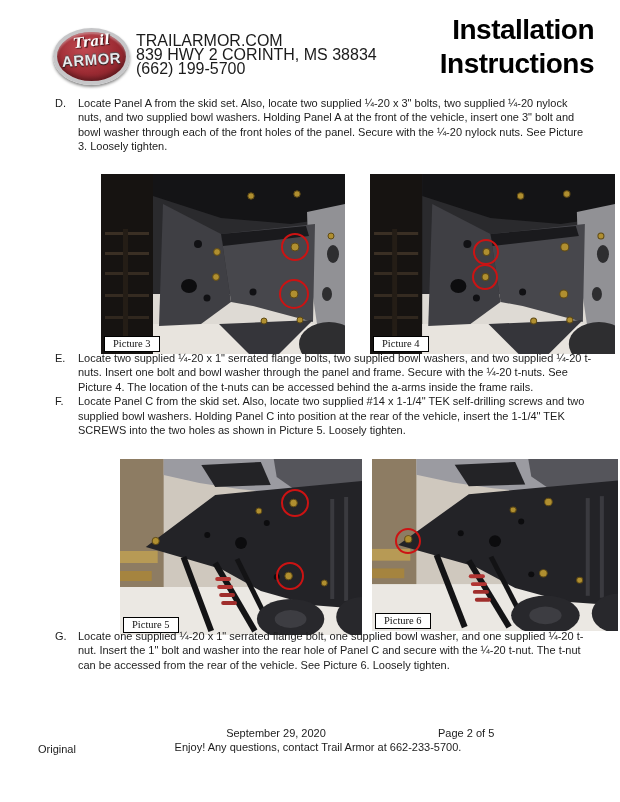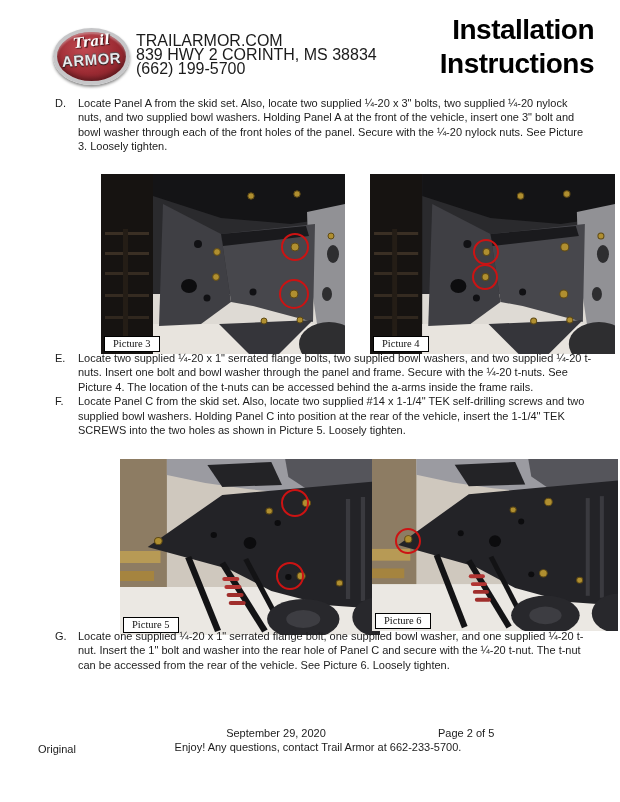--- a/index.html
+++ b/index.html
@@ -38,21 +38,21 @@
   #blockD{top:96px;}
   #blockEF{top:351px;}
   #blockG{top:629px;}
   .step{display:flex;}
   .step-letter{width:23px; flex:none;}
   .step-text{flex:1;}
   
   .photo{position:absolute; overflow:hidden; background:#d8d4ce;font-family:Liberation Serif, serif;}
   #pic3{left:61px;  top:158px; width:244px; height:180px;}
   #pic4{left:350px; top:158px; width:245px; height:180px;margin-left:20px;}
-  #pic5{left:80px;  top:443px; width:242px; height:176px;padding-left:18px;}
+  #pic5{left:80px;  top:443px; width:242px; height:176px;}
   #pic6{left:332px; top:443px; width:246px; height:172px;}
   svg.scene{position:absolute; left:0; top:0; width:100%; height:100%;}
   .pic-label{
     position:absolute; left:3px; bottom:2px; background:#fff; border:1.5px solid #000;
     padding:1px 8px 2px; font-size:10.5px; color:#111; white-space:nowrap;
   }
   .hl-circle{position:absolute; border:2.5px solid #cc1313; border-radius:50%; box-sizing:border-box;}
   
   .footer-left {position:absolute; left:38px;  top:743px; font-size:11px;}
   .footer-date {position:absolute; left:276px; top:727px; transform:translateX(-50%); font-size:11px; white-space:nowrap;}

